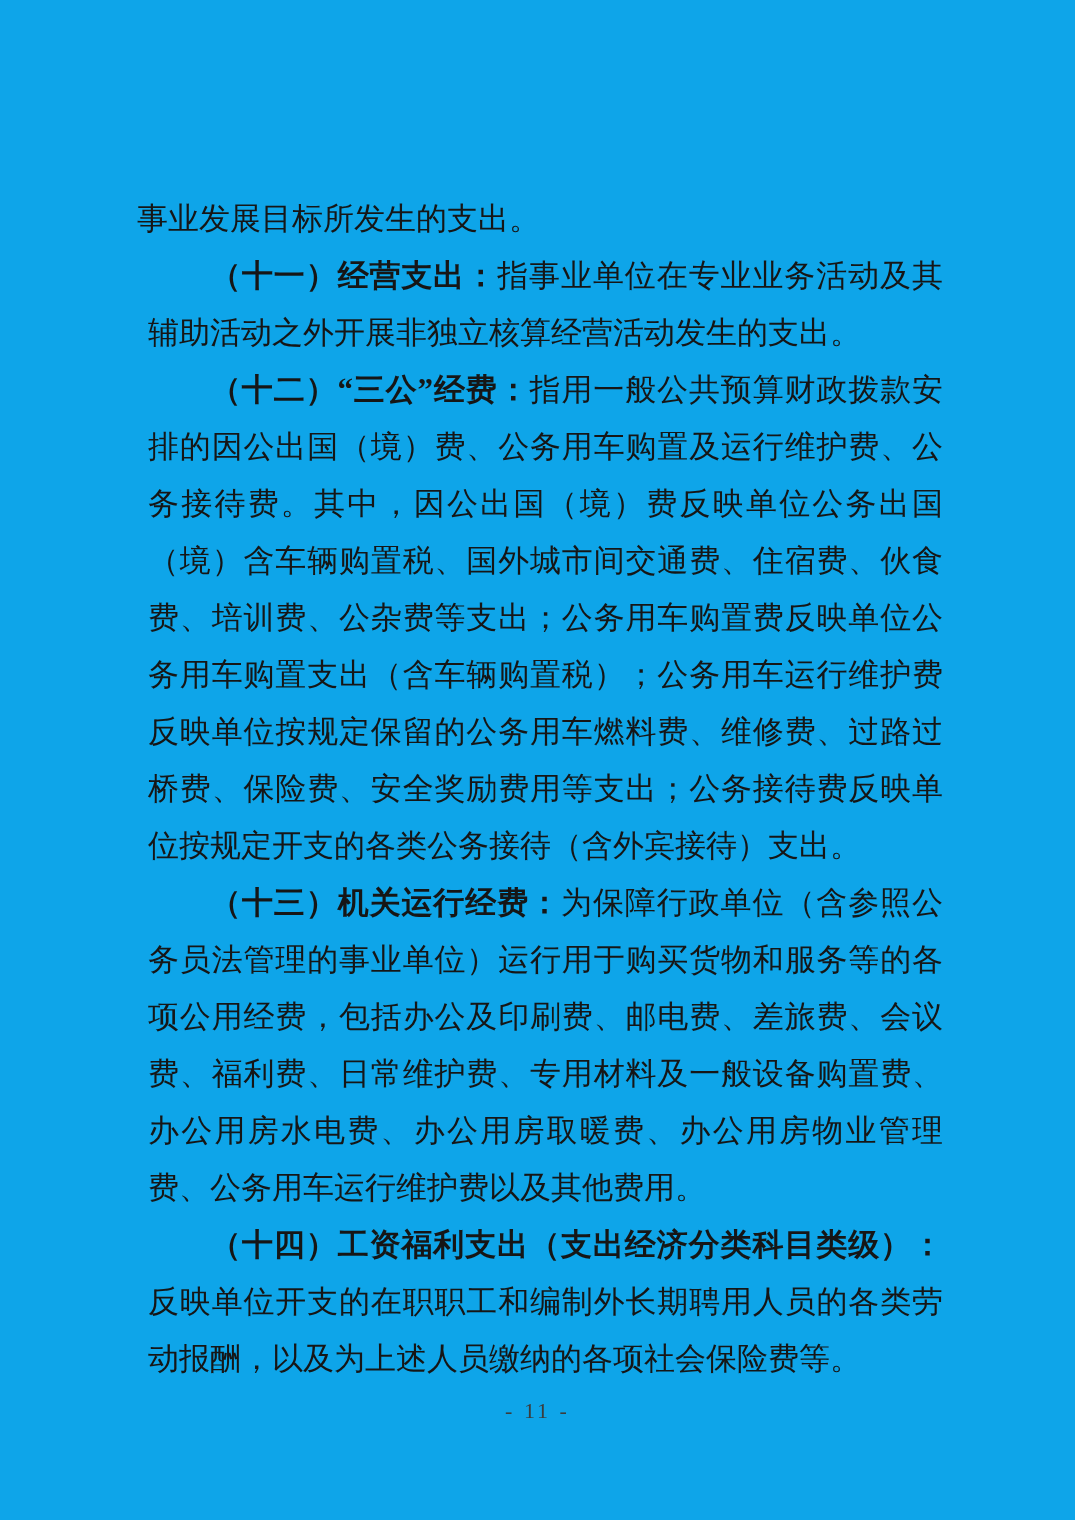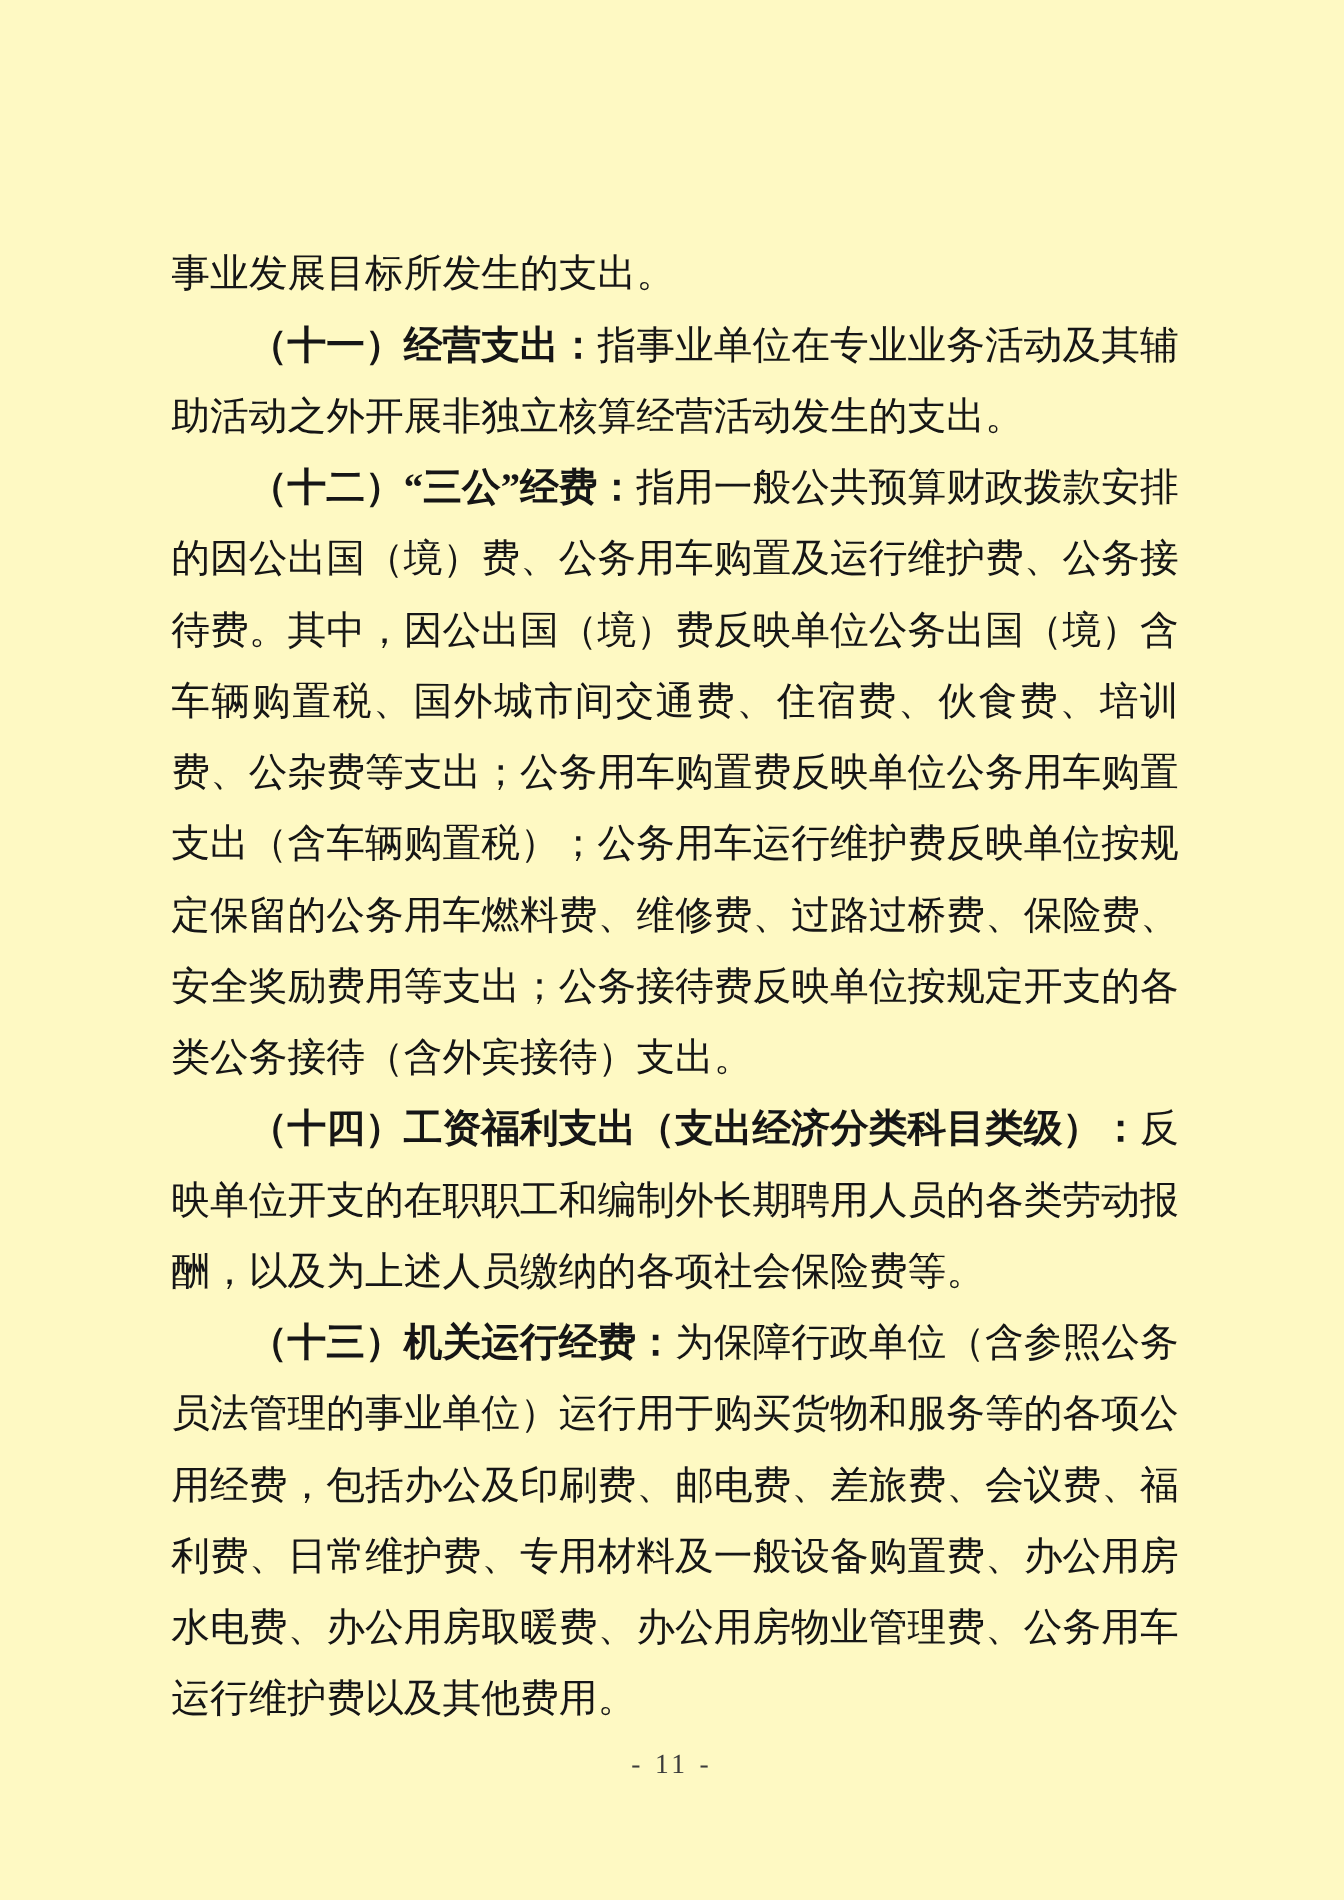--- a/index.html
+++ b/index.html
@@ -5,41 +5,42 @@
   html, body {
     margin: 0;
     padding: 0;
     background: #e8e8e8;
   }
   .page {
     position: relative;
     width: 1075px;
     height: 1520px;
     margin: 0 auto;
-    background: #fef9c3;
+    background: #0ea5e9;
     font-family: "Liberation Serif", "DejaVu Serif", serif;
     overflow: hidden;
   }
   .content {
     position: absolute;
     left: 137px;
     top: 190px;
     width: 806px;
     color: #161616;
     font-size: 31px;
     line-height: 57px;
     text-align: justify;
     text-justify: inter-ideograph;
   }
   .content p {
     margin: 0;
     padding: 0;
   }
   .content p.indent {
     text-indent: 2em;
+    margin-left: 11px;
   }
   .run-bold {
     font-weight: 700;
   }
   .footer {
     position: absolute;
     left: 0;
     top: 1396px;
     width: 1075px;
     text-align: center;
@@ -50,17 +51,17 @@
   }
 </style>
 </head>
 <body>
 
 <div class="page">
   <div class="content">
       <p><span>事业发展目标所发生的支出。</span></p>
       <p class="indent"><span class="run-bold">（十一）经营支出：</span><span>指事业单位在专业业务活动及其辅助活动之外开展非独立核算经营活动发生的支出。</span></p>
       <p class="indent"><span class="run-bold">（十二）“三公”经费：</span><span>指用一般公共预算财政拨款安排的因公出国（境）费、公务用车购置及运行维护费、公务接待费。其中，因公出国（境）费反映单位公务出国（境）含车辆购置税、国外城市间交通费、住宿费、伙食费、培训费、公杂费等支出；公务用车购置费反映单位公务用车购置支出（含车辆购置税）；公务用车运行维护费反映单位按规定保留的公务用车燃料费、维修费、过路过桥费、保险费、安全奖励费用等支出；公务接待费反映单位按规定开支的各类公务接待（含外宾接待）支出。</span></p>
+      <p class="indent"><span class="run-bold">（十三）机关运行经费：</span><span>为保障行政单位（含参照公务员法管理的事业单位）运行用于购买货物和服务等的各项公用经费，包括办公及印刷费、邮电费、差旅费、会议费、福利费、日常维护费、专用材料及一般设备购置费、办公用房水电费、办公用房取暖费、办公用房物业管理费、公务用车运行维护费以及其他费用。</span></p>
       <p class="indent"><span class="run-bold">（十四）工资福利支出（支出经济分类科目类级）：</span><span>反映单位开支的在职职工和编制外长期聘用人员的各类劳动报酬，以及为上述人员缴纳的各项社会保险费等。</span></p>
-      <p class="indent"><span class="run-bold">（十三）机关运行经费：</span><span>为保障行政单位（含参照公务员法管理的事业单位）运行用于购买货物和服务等的各项公用经费，包括办公及印刷费、邮电费、差旅费、会议费、福利费、日常维护费、专用材料及一般设备购置费、办公用房水电费、办公用房取暖费、办公用房物业管理费、公务用车运行维护费以及其他费用。</span></p>
     </div>
   <div class="footer">- 11 -</div>
 </div>
 
 </body></html>

